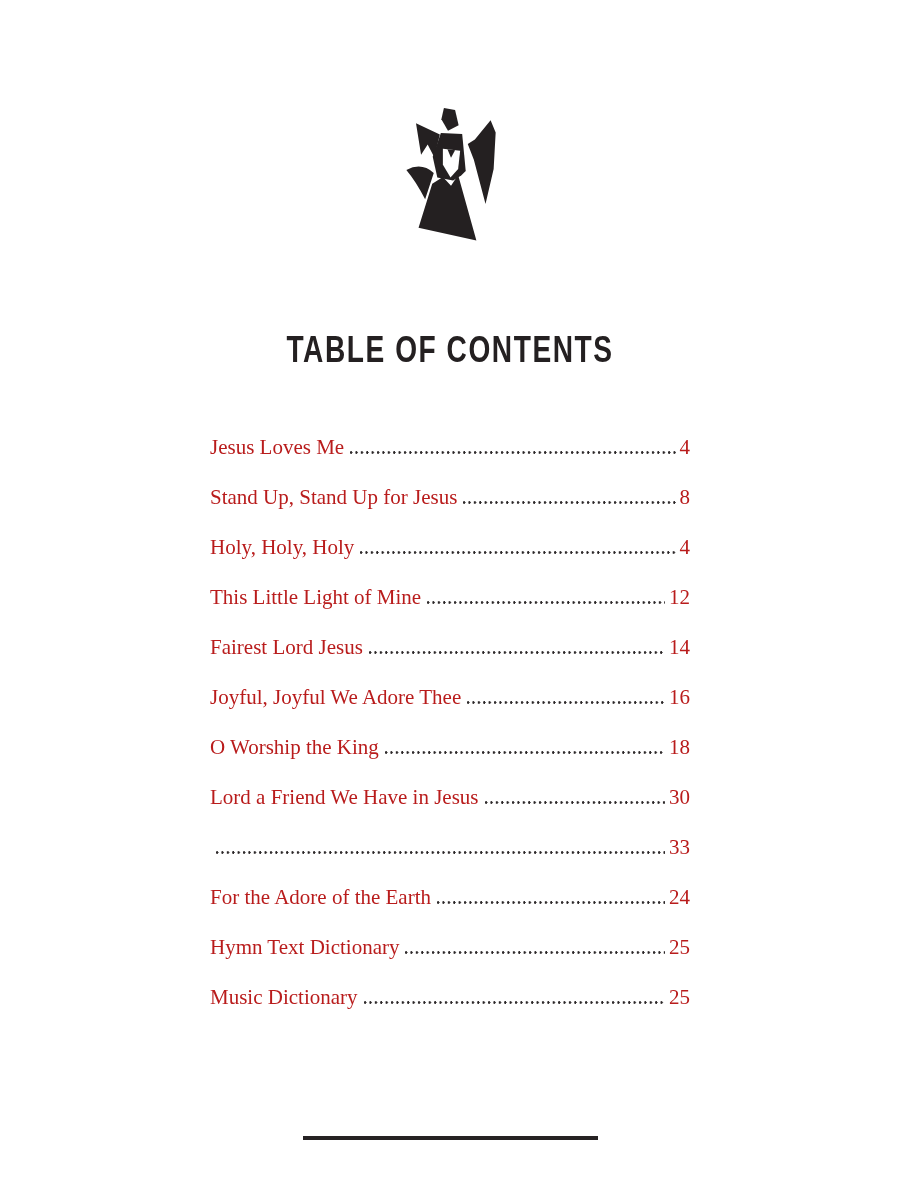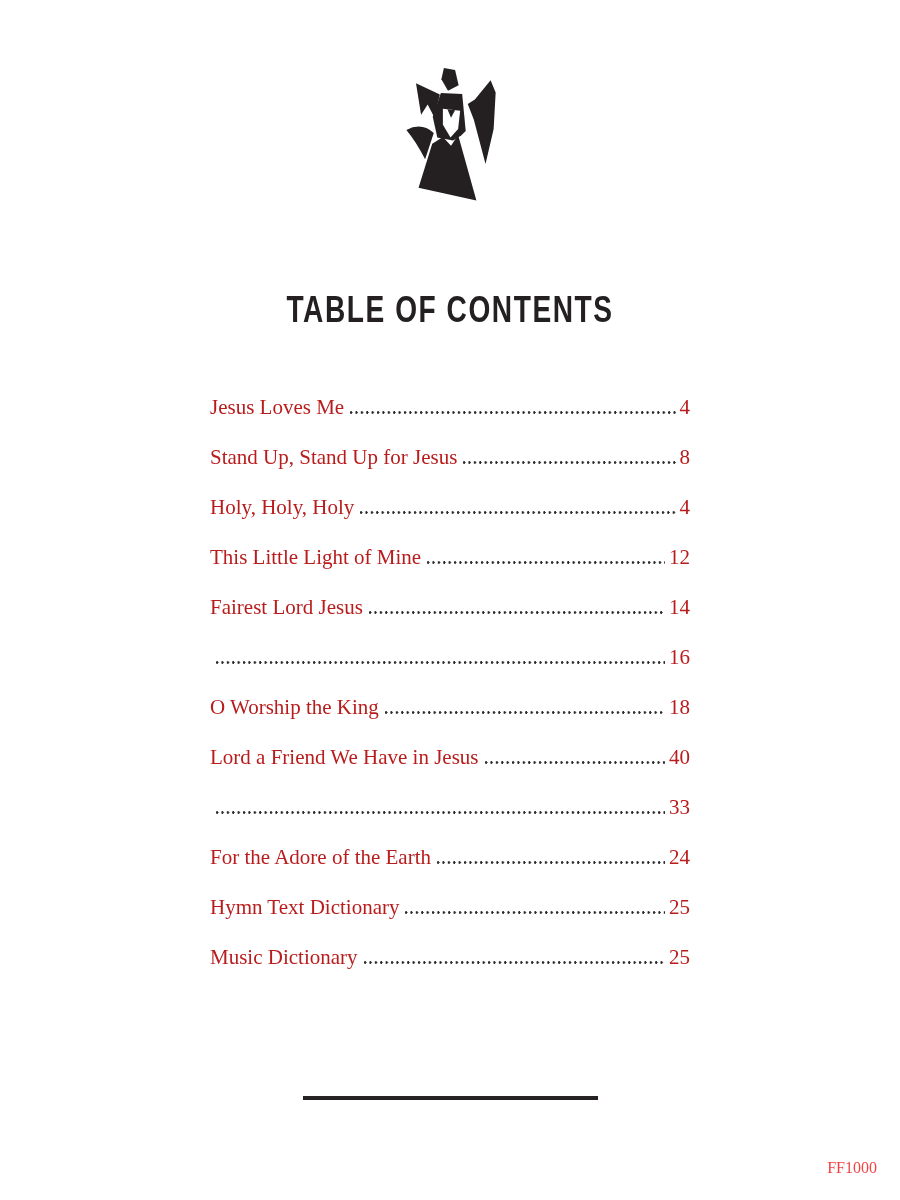--- a/index.html
+++ b/index.html
@@ -6,20 +6,21 @@
   body {
     width: 900px; height: 1200px;
     background: #ffffff;
     position: relative;
     font-family: "Liberation Serif", serif;
     overflow: hidden;
   }
   .page {
     position: absolute; inset: 0;
     background: #ffffff;
+    margin-top: 40px;
   }
   .angel {
     position: absolute;
     left: 404px; top: 66px;
     width: 92px; height: 136px;
   }
   .angel svg { width: 100%; height: 100%; display: block; }
   .page-title {
     position: absolute;
     left: 0; right: 0; top: 292px;
@@ -128,34 +129,35 @@
     <span class="p">12</span>
   </div>
 
   <div class="toc-row">
     <span class="t">Fairest Lord Jesus</span>
     <span class="leader"></span>
     <span class="p">14</span>
   </div>
 
   <div class="toc-row">
+    <span class="t">Joyful, Joyful We Adore Thee</span>
     <span class="leader"></span>
     <span class="p">16</span>
   </div>
 
   <div class="toc-row">
     <span class="t">O Worship the King</span>
     <span class="leader"></span>
     <span class="p">18</span>
   </div>
 
   <div class="toc-row">
     <span class="t">Lord a Friend We Have in Jesus</span>
     <span class="leader"></span>
-    <span class="p">40</span>
+    <span class="p">30</span>
   </div>
 
   <div class="toc-row">
     <span class="leader"></span>
     <span class="p">33</span>
   </div>
 
   <div class="toc-row">
     <span class="t">For the Adore of the Earth</span>
     <span class="leader"></span>

